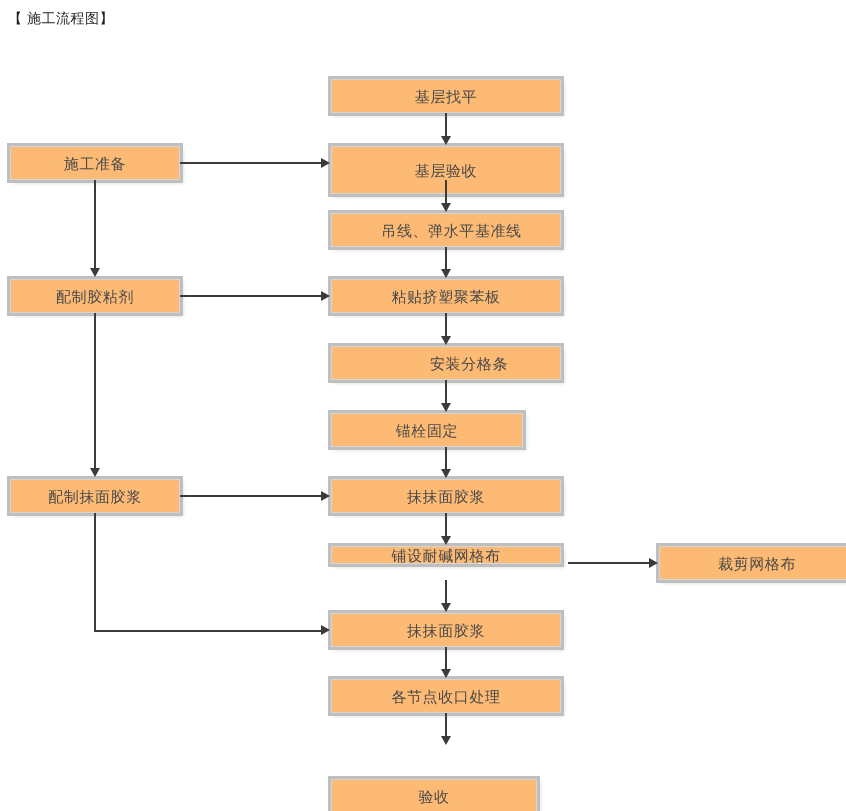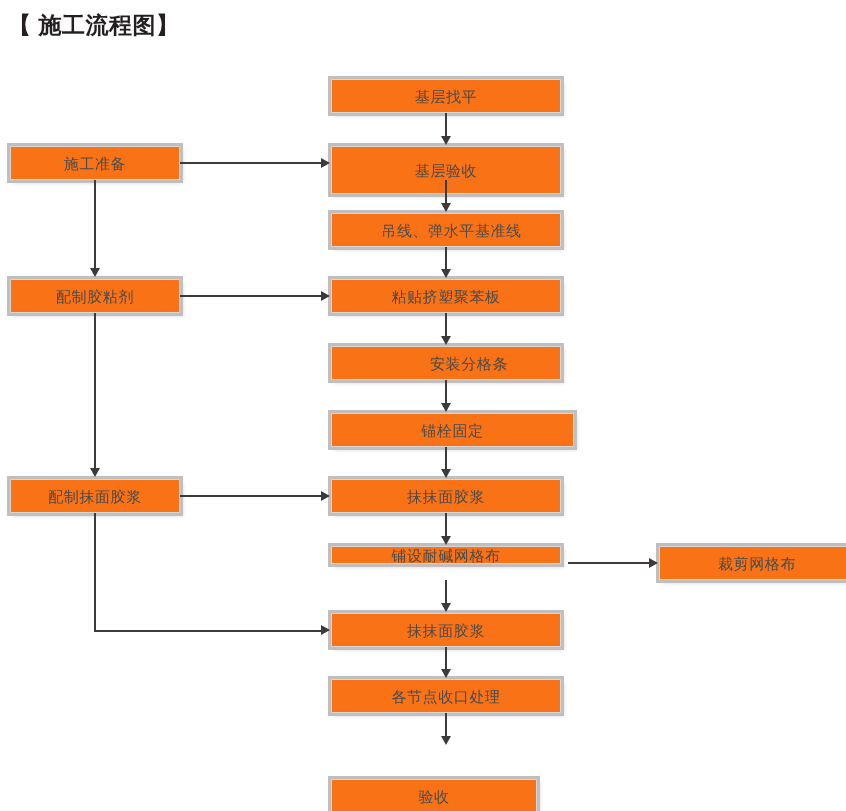--- a/index.html
+++ b/index.html
@@ -16,32 +16,32 @@
     height: 811px;
     background: #ffffff;
     overflow: hidden;
   }
 
   
   .chart-title {
     position: absolute;
     left: 8px;
     top: 10px;
-    font-size: 23px;
-    font-weight: bold;
+    font-size: 14px;
+    font-weight: normal;
     color: #231f20;
     letter-spacing: 0.5px;
     white-space: nowrap;
   }
 
   
   .node {
     position: absolute;
     box-sizing: border-box;
-    background: #f97316;
+    background: #fdba74;
     border: 1px solid #d6d6d6;
     outline: 3px solid #bfbfbf;
     outline-offset: 0px;
     box-shadow: 3px 3px 4px rgba(0,0,0,0.16);
     display: flex;
     align-items: center;
     justify-content: center;
     color: #4a4a4a;
     font-size: 15px;
     line-height: 1;
@@ -84,21 +84,21 @@
   <div class="node" style="left:331px;top:79px;width:230px;height:34px;">基层找平</div>
 
   <div class="node" style="left:331px;top:146px;width:230px;height:48px;">基层验收</div>
 
   <div class="node" style="left:331px;top:213px;width:230px;height:34px;padding-left:11px;">吊线、弹水平基准线</div>
 
   <div class="node" style="left:331px;top:279px;width:230px;height:34px;">粘贴挤塑聚苯板</div>
 
   <div class="node" style="left:331px;top:346px;width:230px;height:34px;padding-left:46px;">安装分格条</div>
 
-  <div class="node" style="left:331px;top:413px;width:243px;height:34px;">锚栓固定</div>
+  <div class="node" style="left:331px;top:413px;width:192px;height:34px;">锚栓固定</div>
 
   <div class="node" style="left:331px;top:479px;width:230px;height:34px;">抹抹面胶浆</div>
 
   <div class="node" style="left:331px;top:546px;width:230px;height:18px;">铺设耐碱网格布</div>
 
   <div class="node" style="left:331px;top:613px;width:230px;height:34px;">抹抹面胶浆</div>
 
   <div class="node" style="left:331px;top:679px;width:230px;height:34px;">各节点收口处理</div>
 
   <div class="node" style="left:331px;top:779px;width:206px;height:34px;">验收</div>

